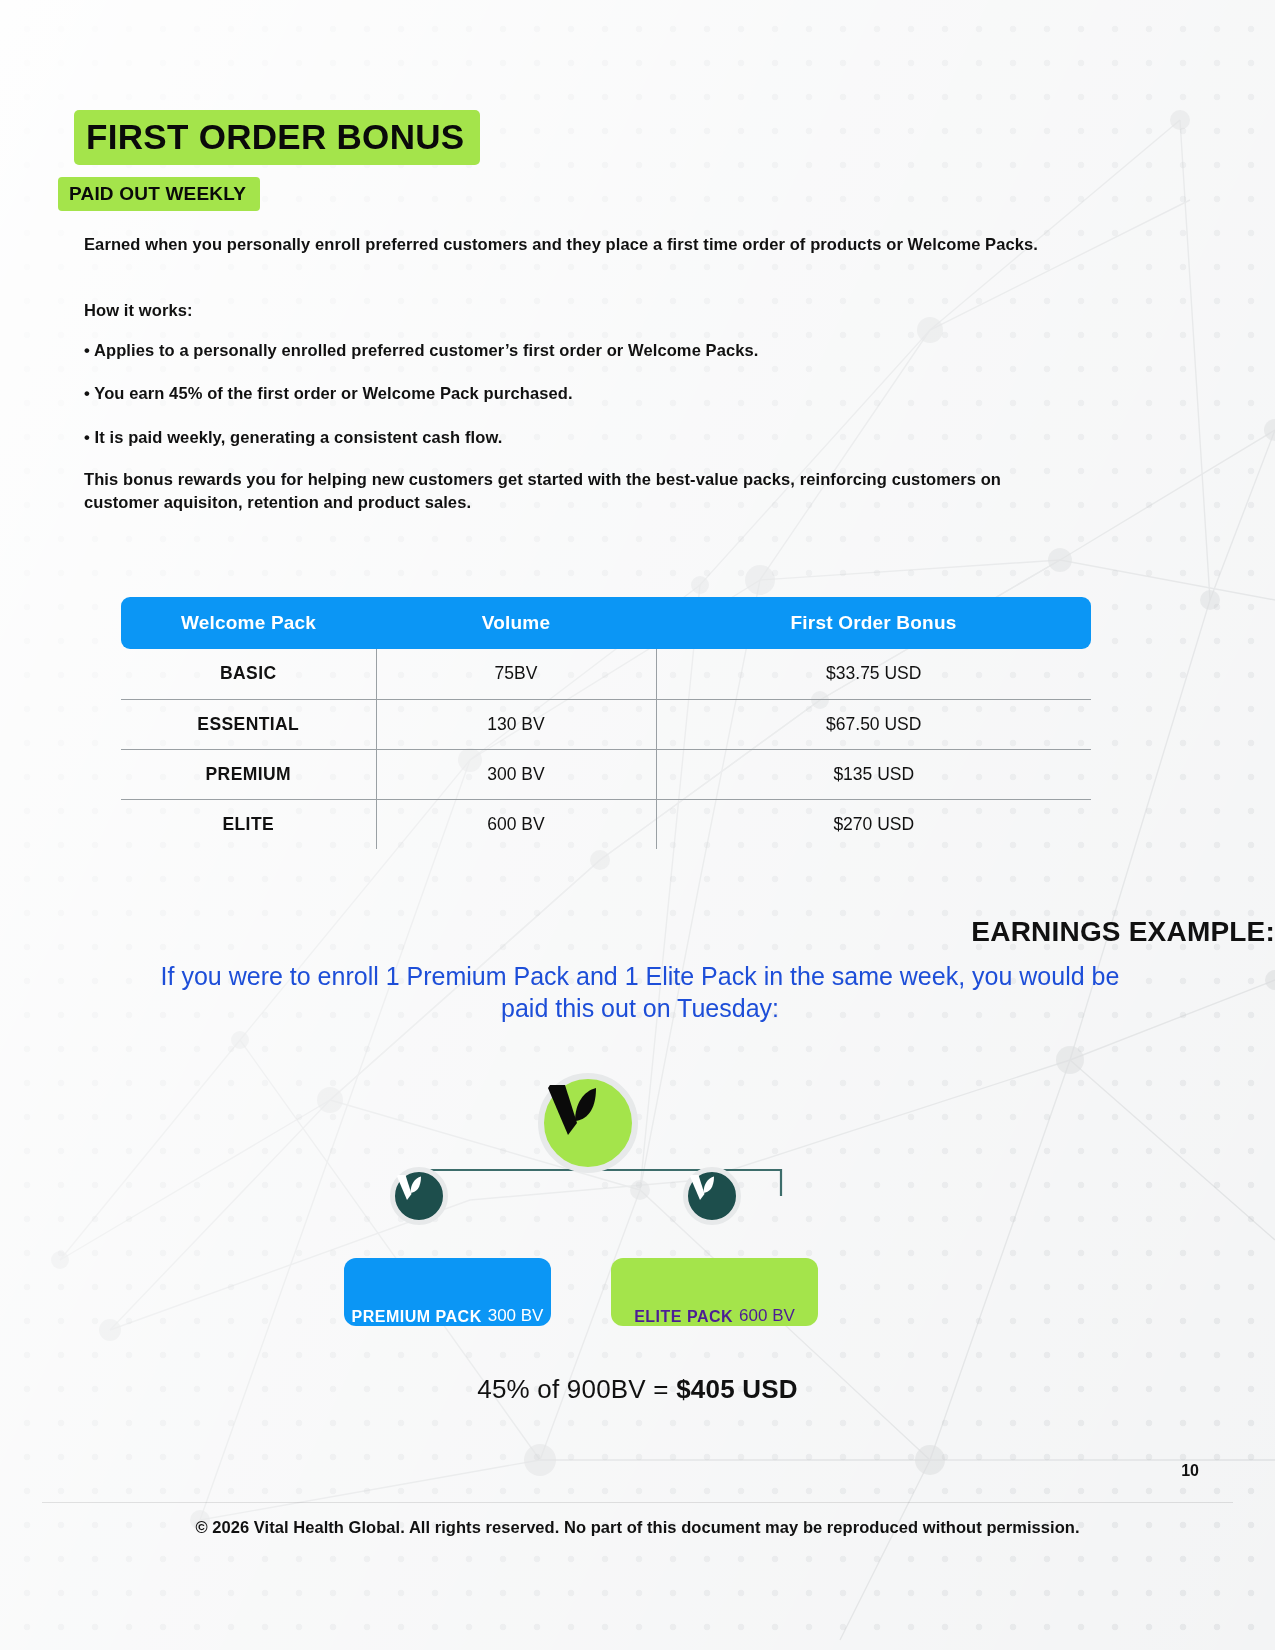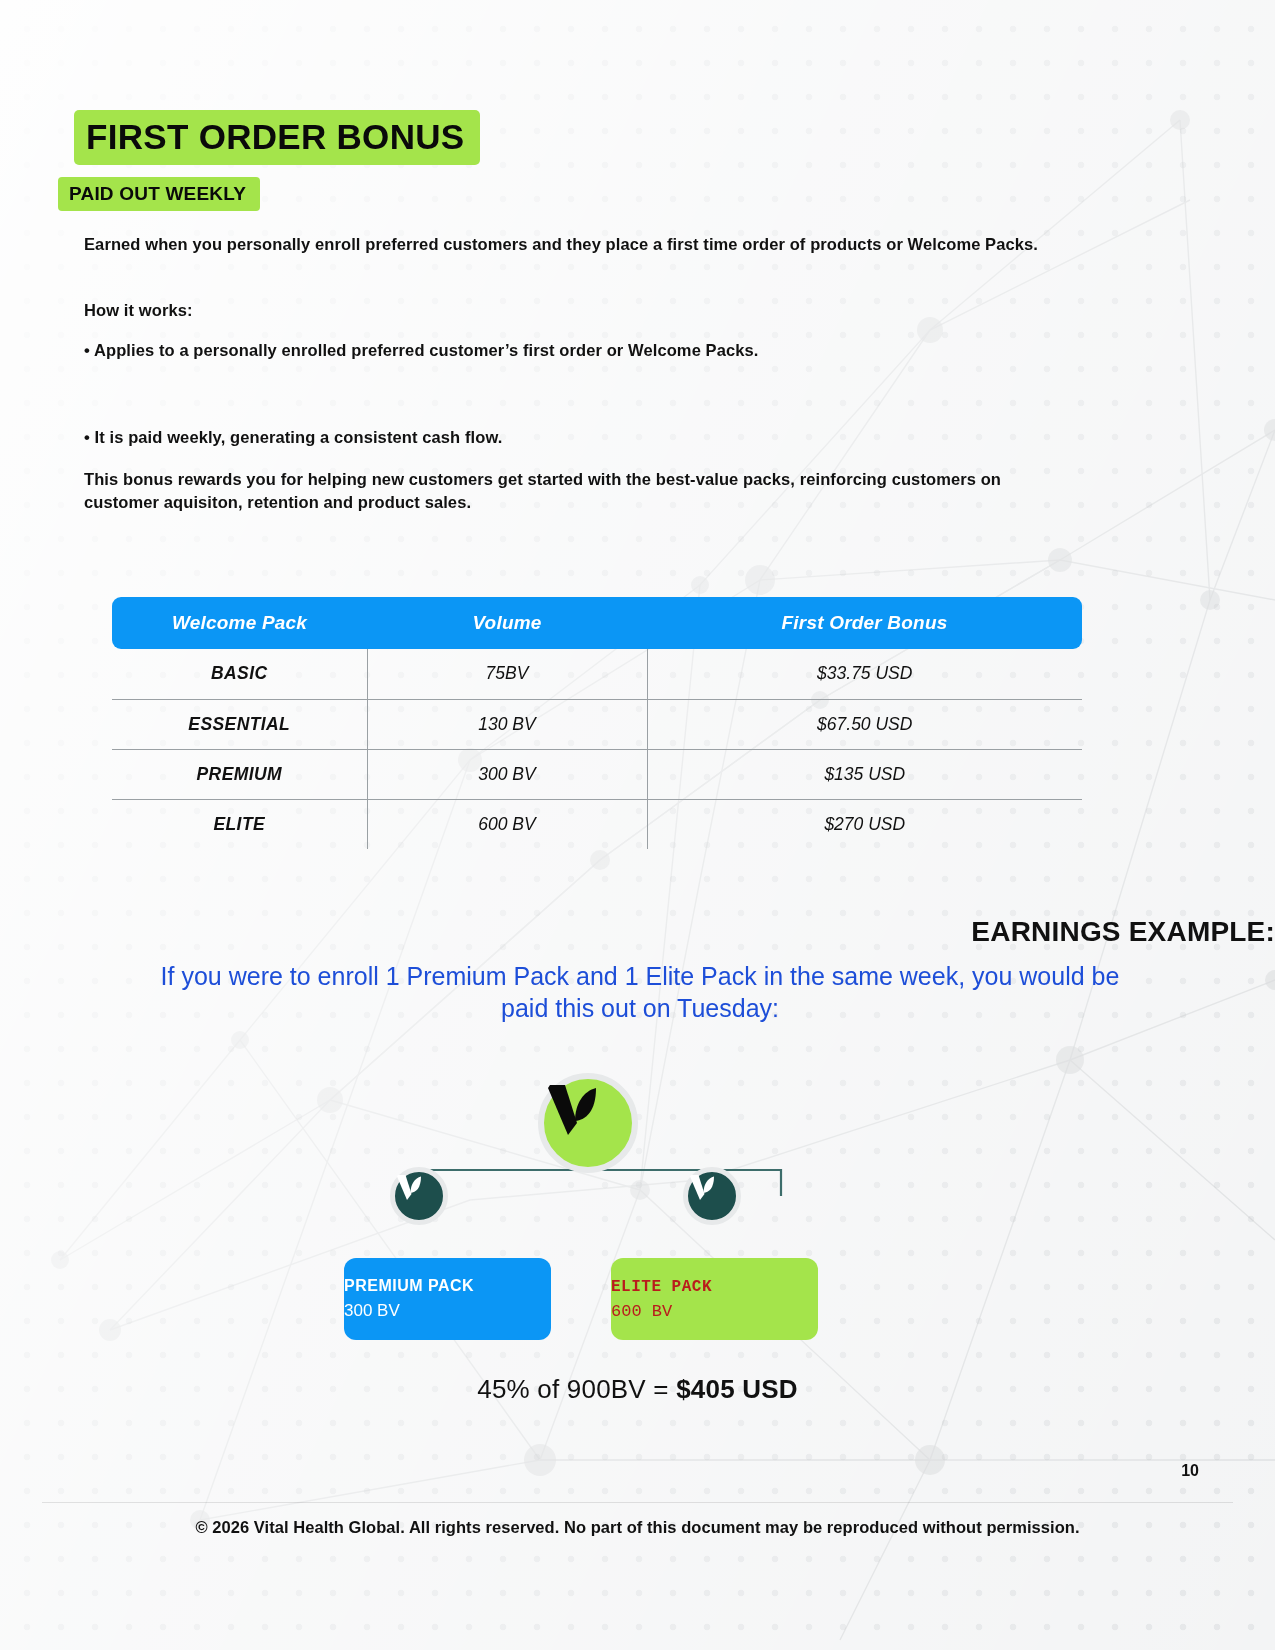--- a/index.html
+++ b/index.html
@@ -95,24 +95,23 @@
   .copy.p1   { top: 233px; }
   .copy.h2   { top: 299px; }
   .copy.b1   { top: 339px; }
   .copy.b2   { top: 382px; }
   .copy.b3   { top: 426px; }
   .copy.p2   { top: 468px; }
 
   
   .table-wrap {
     position: absolute;
-    left: 112px;
+    left: 121px;
     top: 597px;
     width: 970px;
-    font-style: italic;
   }
   table.pack-table {
     width: 100%;
     border-collapse: collapse;
     table-layout: fixed;
   }
   table.pack-table thead th {
     background: #0b96f5;
     color: #ffffff;
     font-size: 19px;
@@ -208,38 +207,37 @@
     background: #1d4e4c;
     border: 5px solid #e7e9ea;
   }
   .node.child.left  { left: 50px;  top: 102px; }
   .node.child.right { left: 343px; top: 102px; }
 
   
   .pack-box {
     position: absolute;
     width: 207px;
-    height: 82px;
+    height: 68px;
     border-radius: 12px;
     display: flex;
-    flex-direction: column;
-    align-items: flex-start;
+    flex-direction: row;
+    align-items: flex-end;
     justify-content: center;
     gap: 6px;
   }
   .pack-box.premium {
     left: 344px; top: 1258px;
     background: #0b96f5;
     color: #ffffff;
   }
   .pack-box.elite {
     left: 611px; top: 1258px;
     background: #a4e44b;
-    color: #b91c1c;
-    font-family: Liberation Mono, monospace;
+    color: #4c1d95;
   }
   .pack-box .pb-name {
     font-size: 16px;
     font-weight: 700;
     letter-spacing: .5px;
   }
   .pack-box .pb-bv {
     font-size: 17px;
     font-weight: 400;
   }
@@ -339,20 +337,21 @@
   <div class="title-hl">FIRST ORDER BONUS</div>
 
   <div class="subtitle-hl">PAID OUT WEEKLY</div>
 
   <div class="copy h2">How it works:</div>
 
   <div class="copy p1">Earned when you personally enroll preferred customers and they place a first time order of products or Welcome Packs.</div>
 
   <div class="copy b1">• Applies to a personally enrolled preferred customer’s first order or Welcome Packs.</div>
 
+  <div class="copy b2">• You earn 45% of the first order or Welcome Pack purchased.</div>
 
   <div class="copy b3">• It is paid weekly, generating a consistent cash flow.</div>
 
   <div class="copy p2">This bonus rewards you for helping new customers get started with the best-value packs, reinforcing customers on  customer aquisiton, retention and product sales.</div>
 
   <div class="table-wrap">
     <table class="pack-table">
       <thead>
         <tr>
           <th class="c0">Welcome Pack</th>

